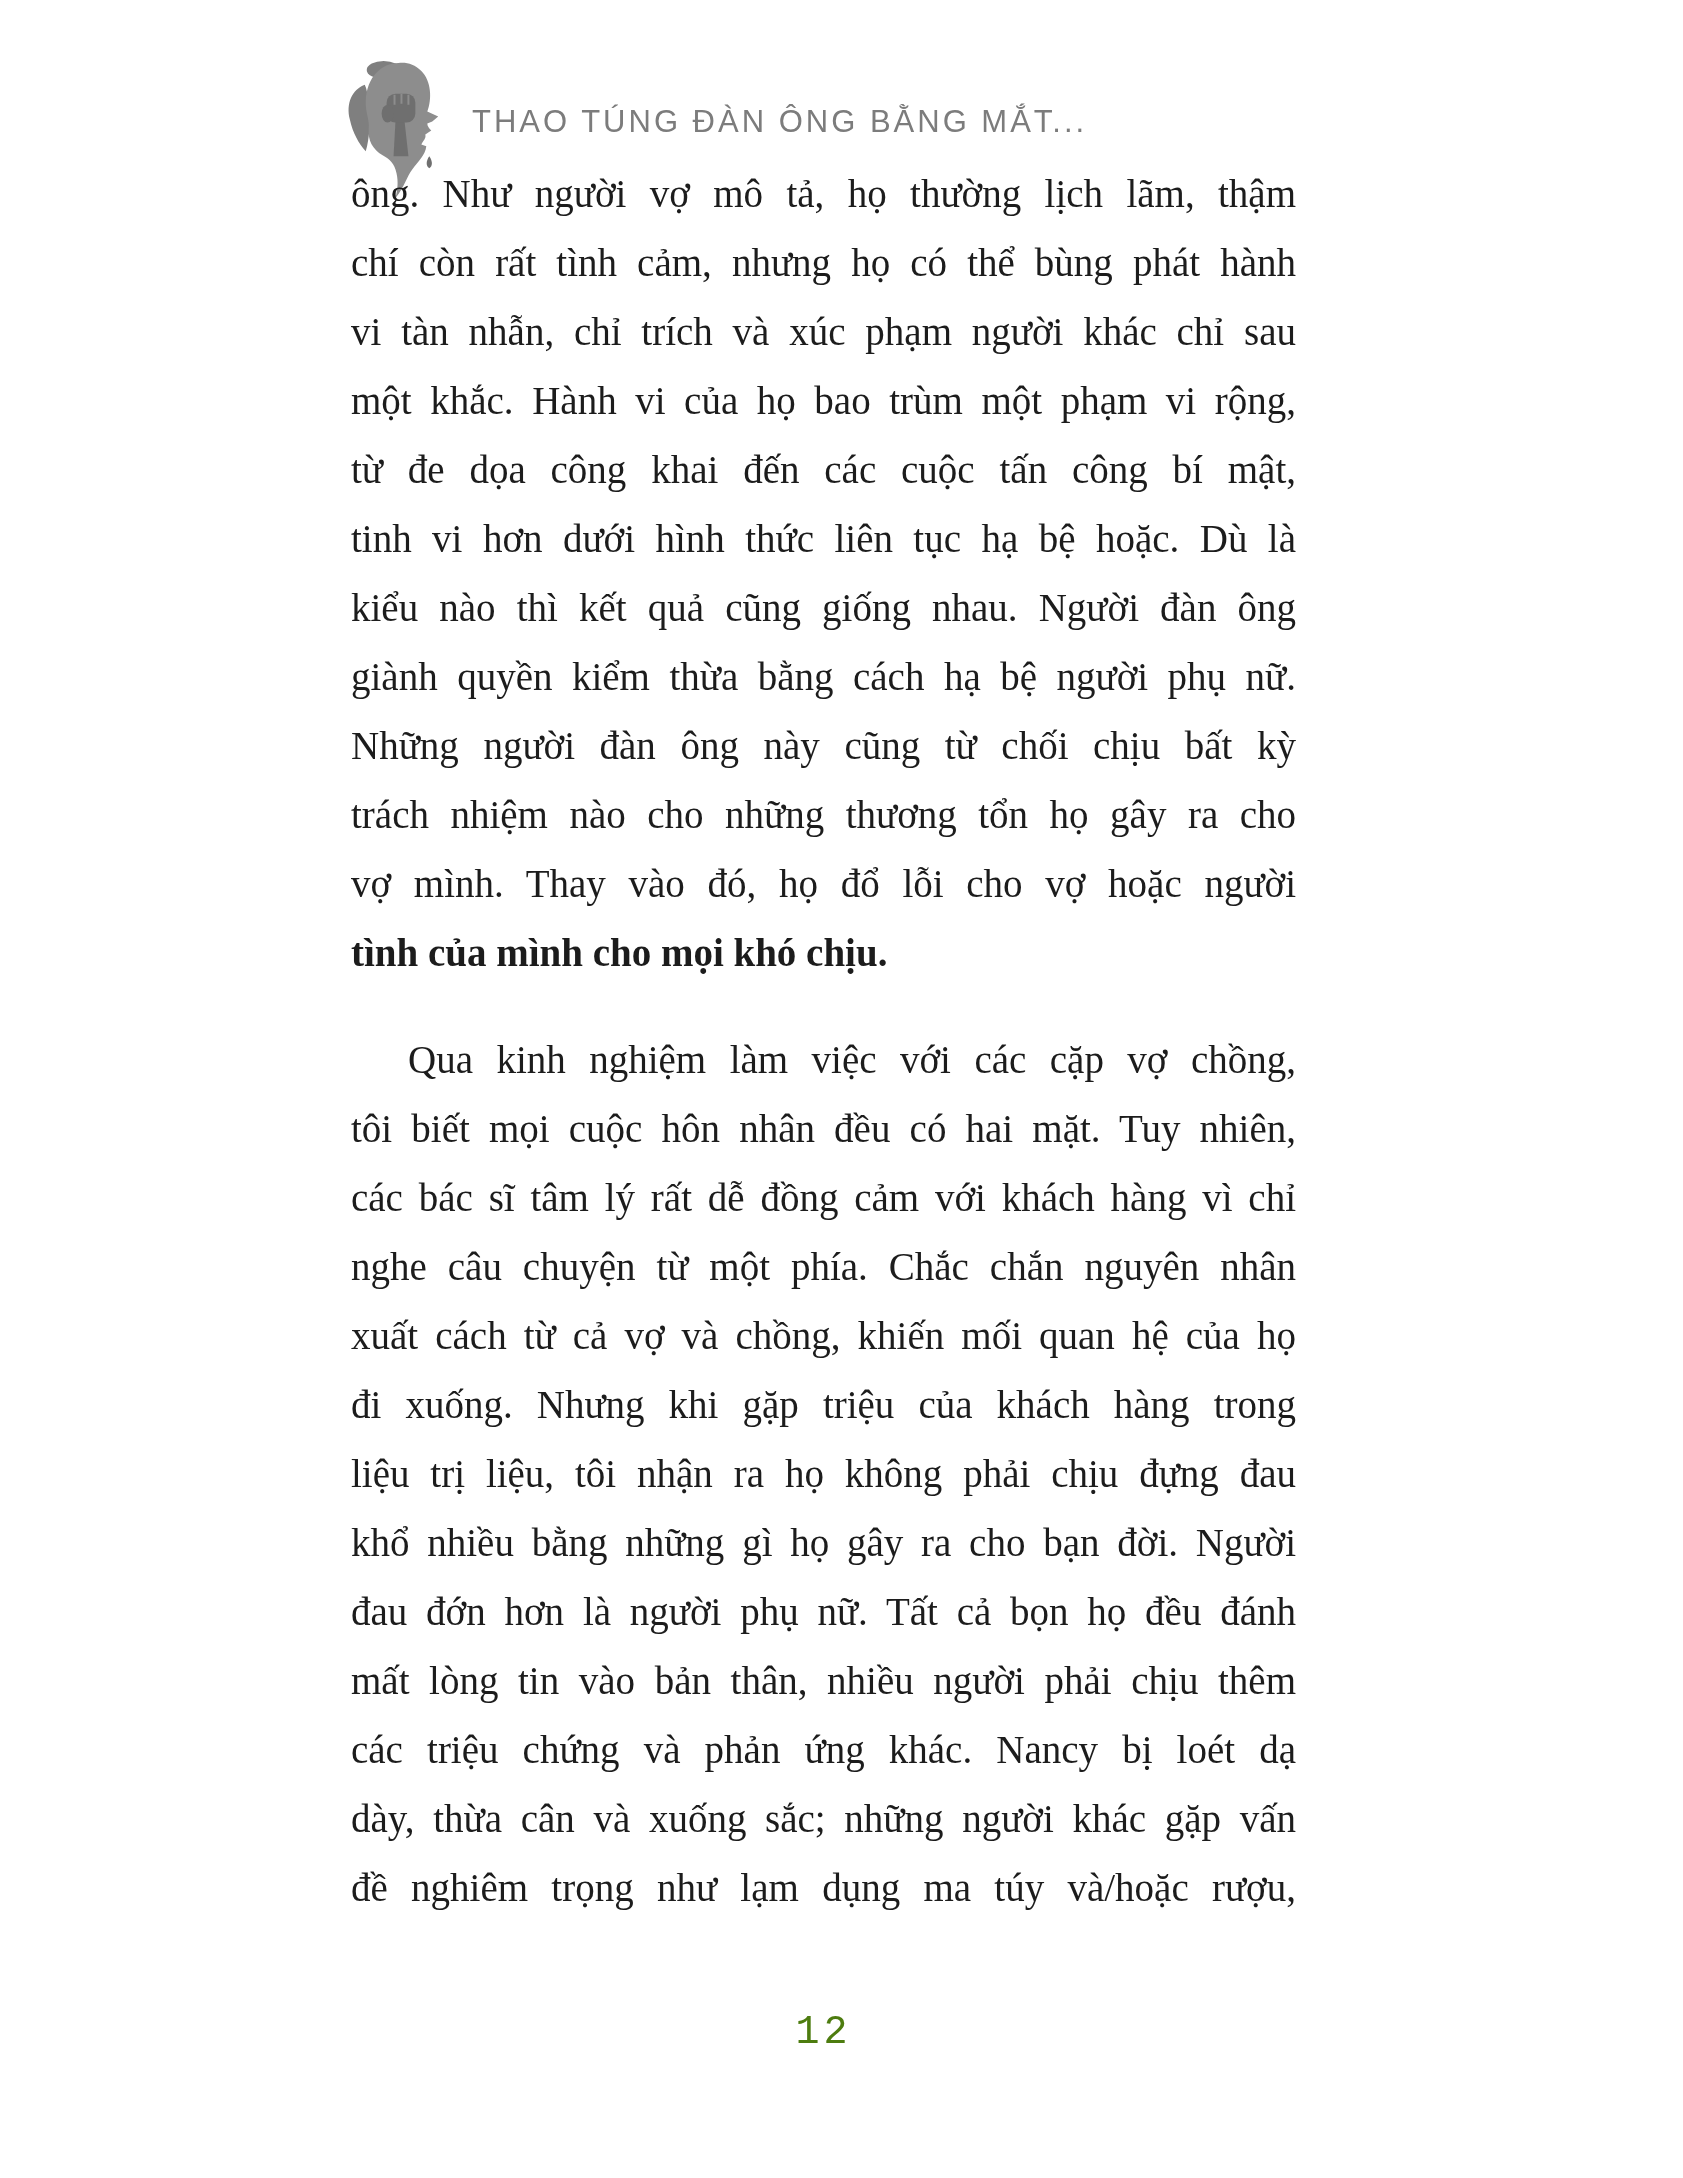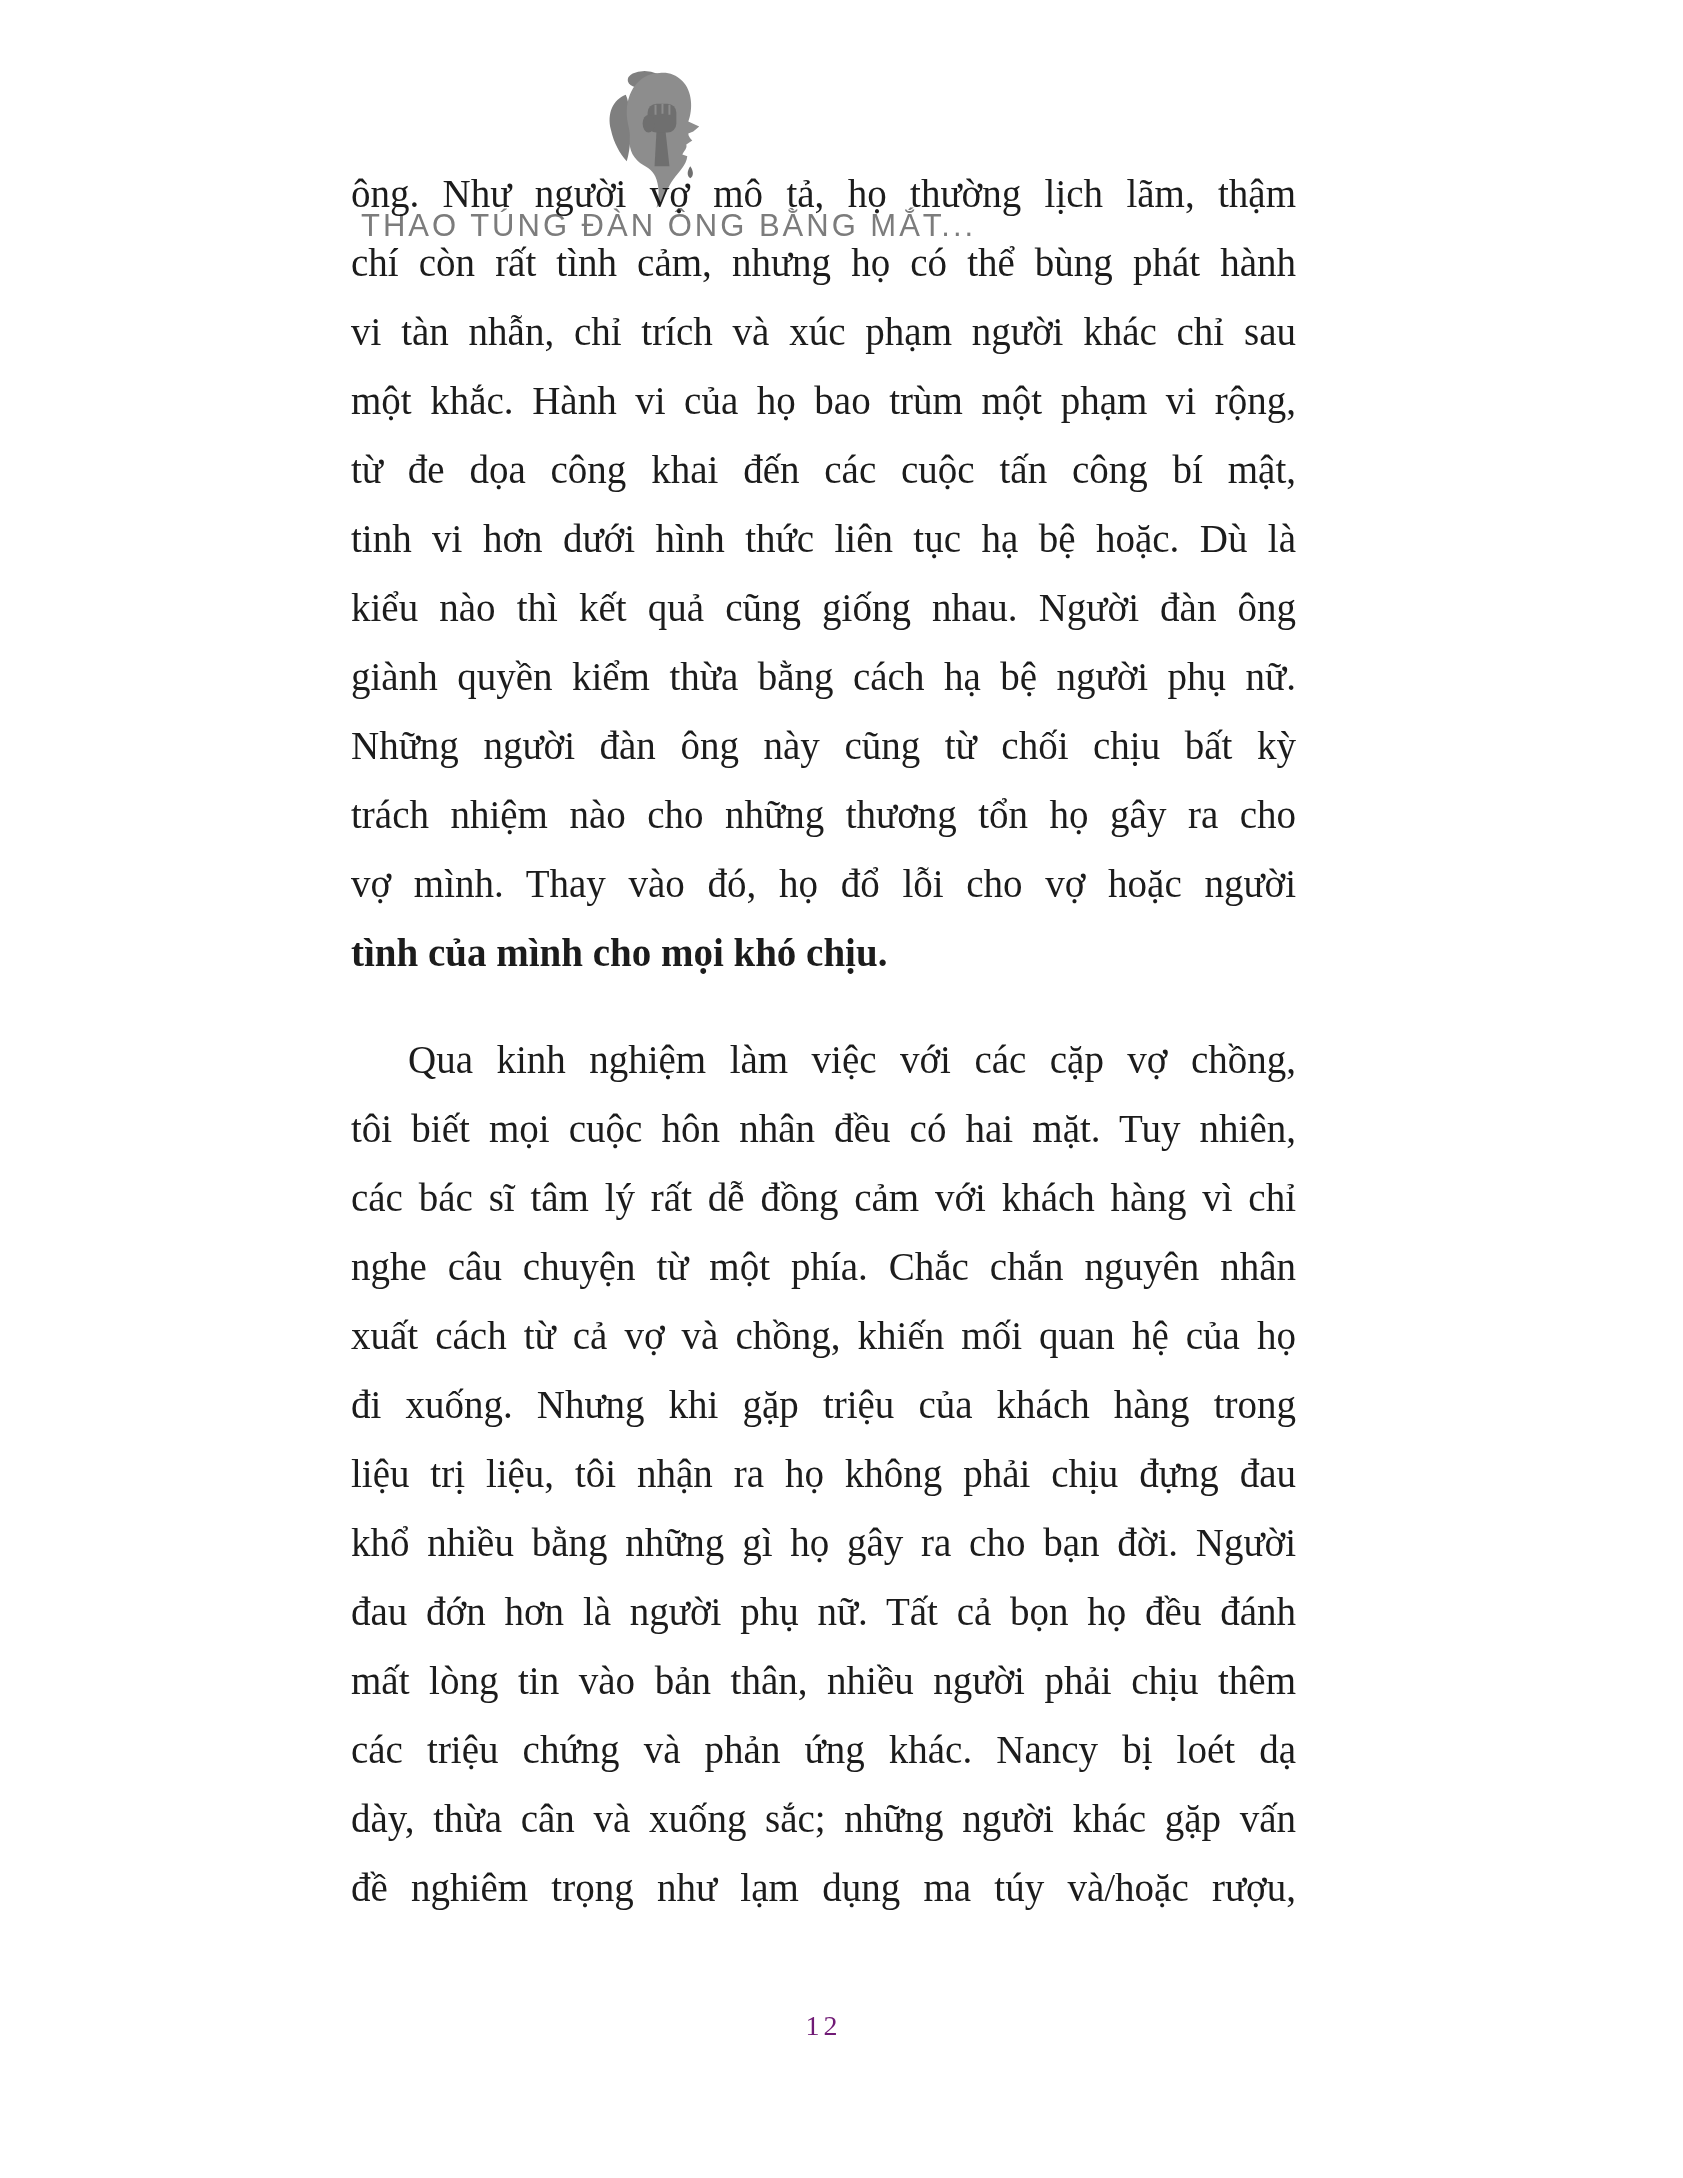--- a/index.html
+++ b/index.html
@@ -16,21 +16,20 @@
     font-family: "Liberation Serif", "DejaVu Serif", serif;
   }
   
   .header {
     position: absolute;
     left: 343px;
     top: 55px;
     height: 133px;
     display: flex;
     align-items: center;
-    flex-direction: column;
   }
   .header .icon-wrap {
     width: 111px;
     height: 139px;
     flex: 0 0 auto;
     margin-top: 14px;
   }
   .header .title {
     font-family: "Liberation Sans", "DejaVu Sans", sans-serif;
     font-size: 31px;
@@ -67,23 +66,23 @@
   }
   
   .footer {
     position: absolute;
     left: 351px;
     top: 2010px;
     width: 945px;
     text-align: center;
   }
   .page-number {
-    font-family: Liberation Serif, serif;
-    font-size: 28px;
-    color: #701a75;
+    font-family: Liberation Mono, monospace;
+    font-size: 40px;
+    color: #4d7c0f;
     letter-spacing: 4px;
   }
 </style>
 </head>
 <body>
 
 <div class="page">
 
   <div class="header">
     <div class="icon-wrap">

